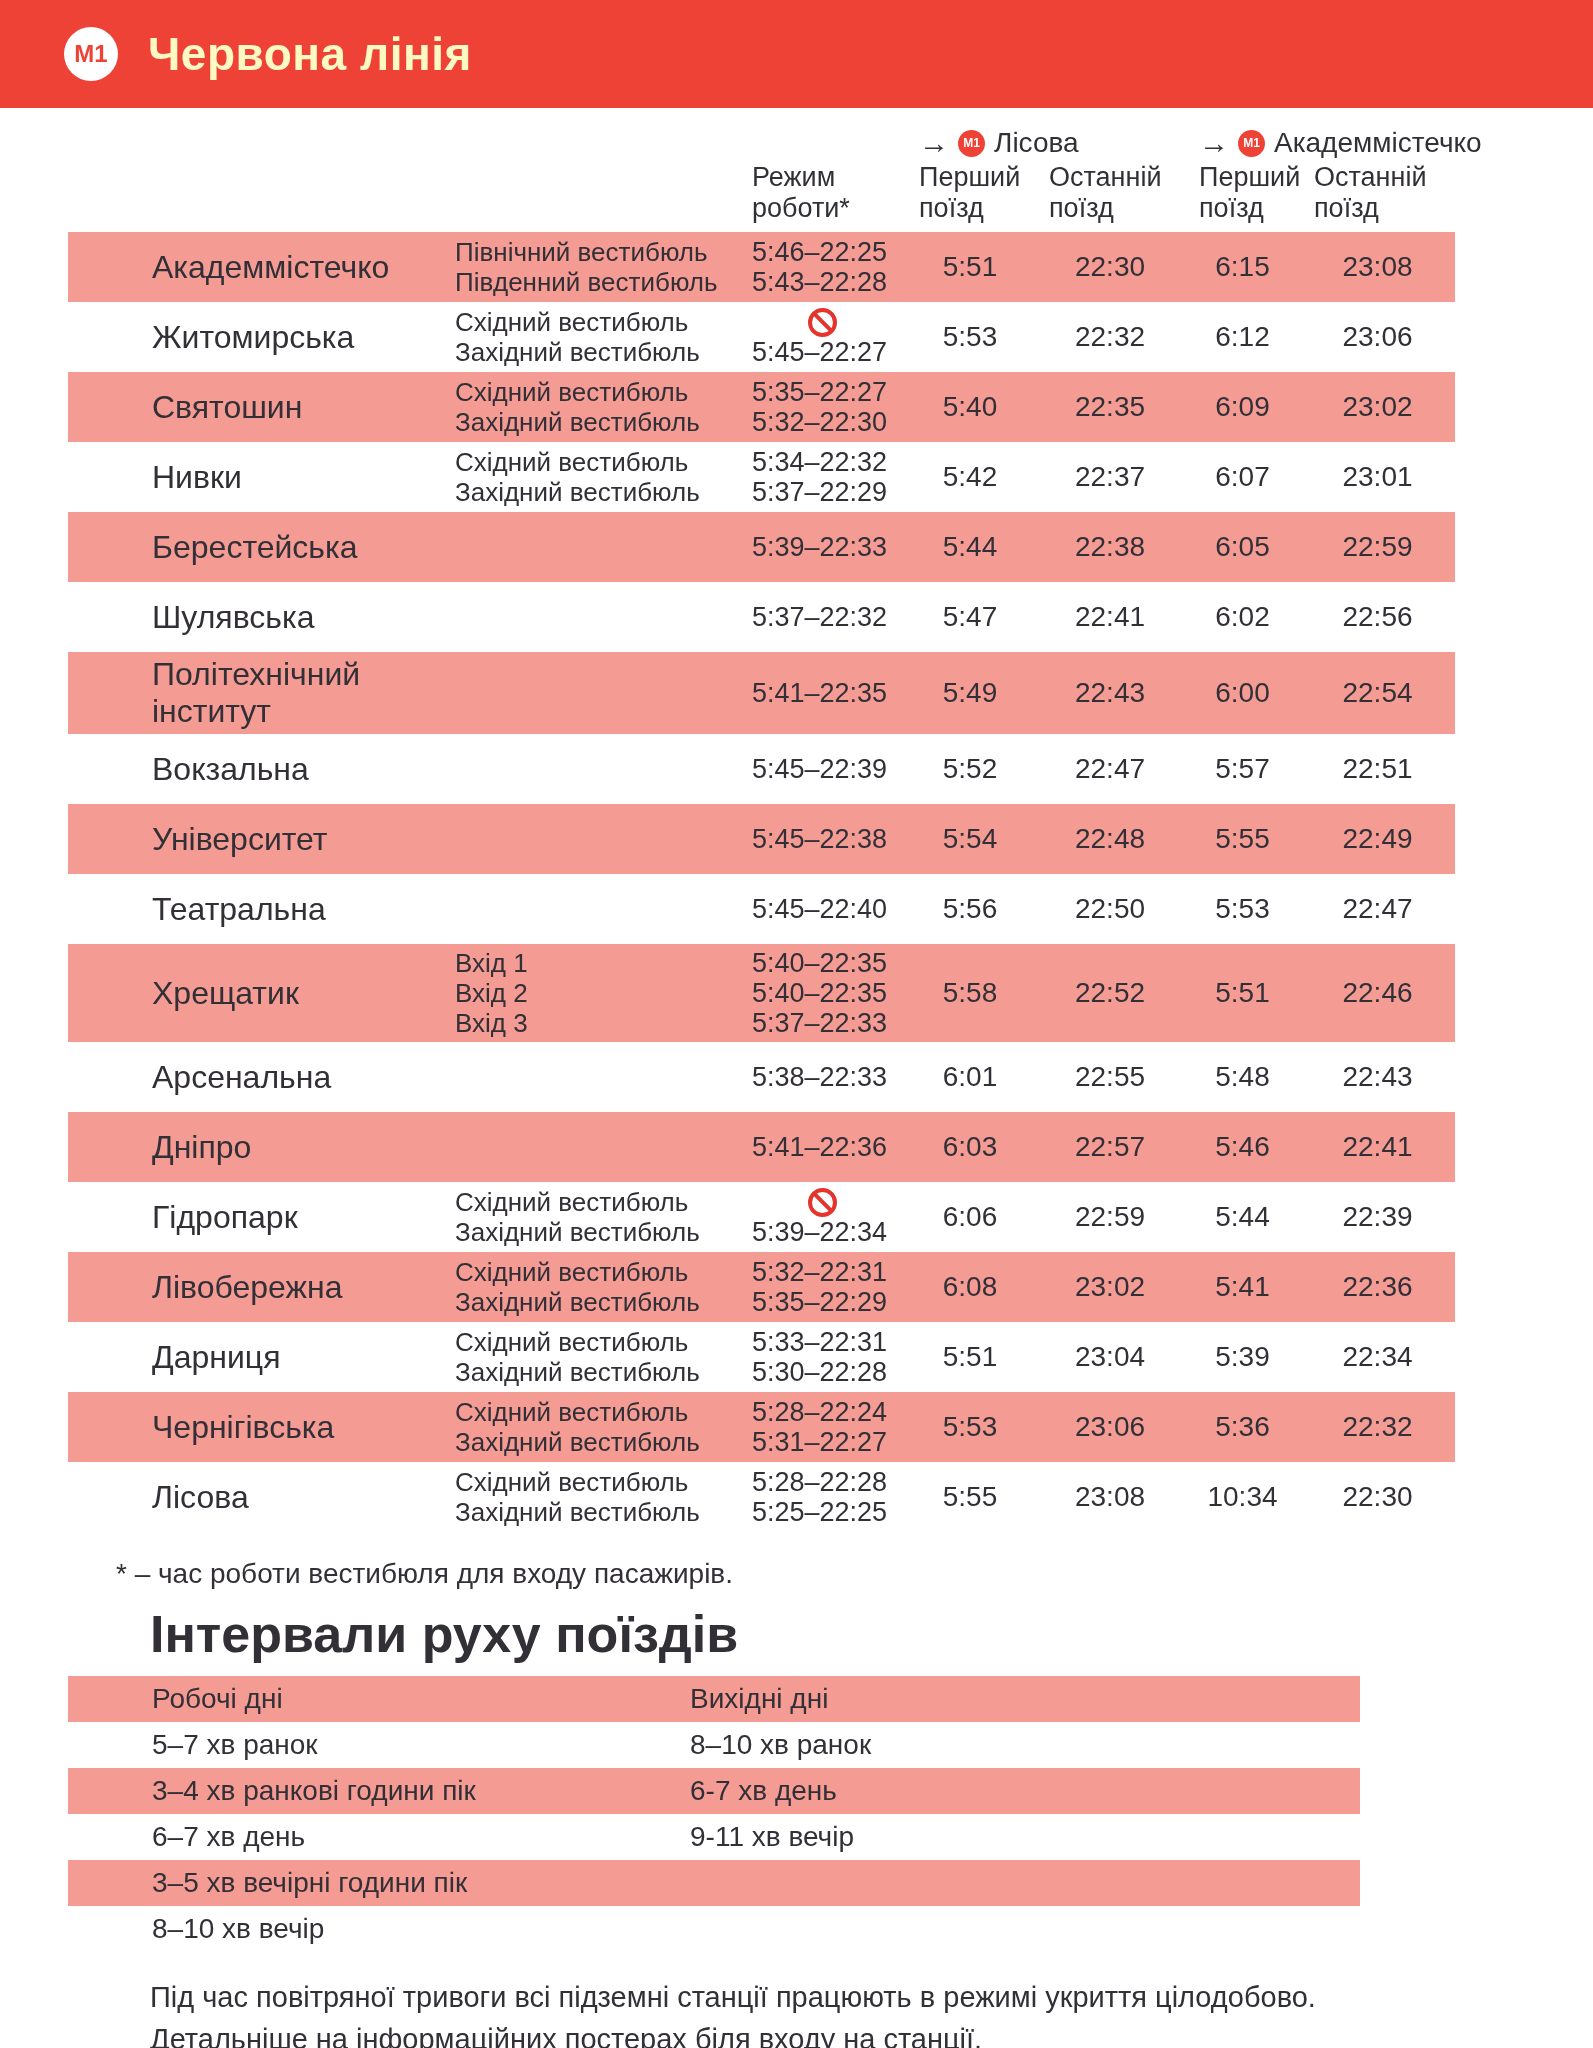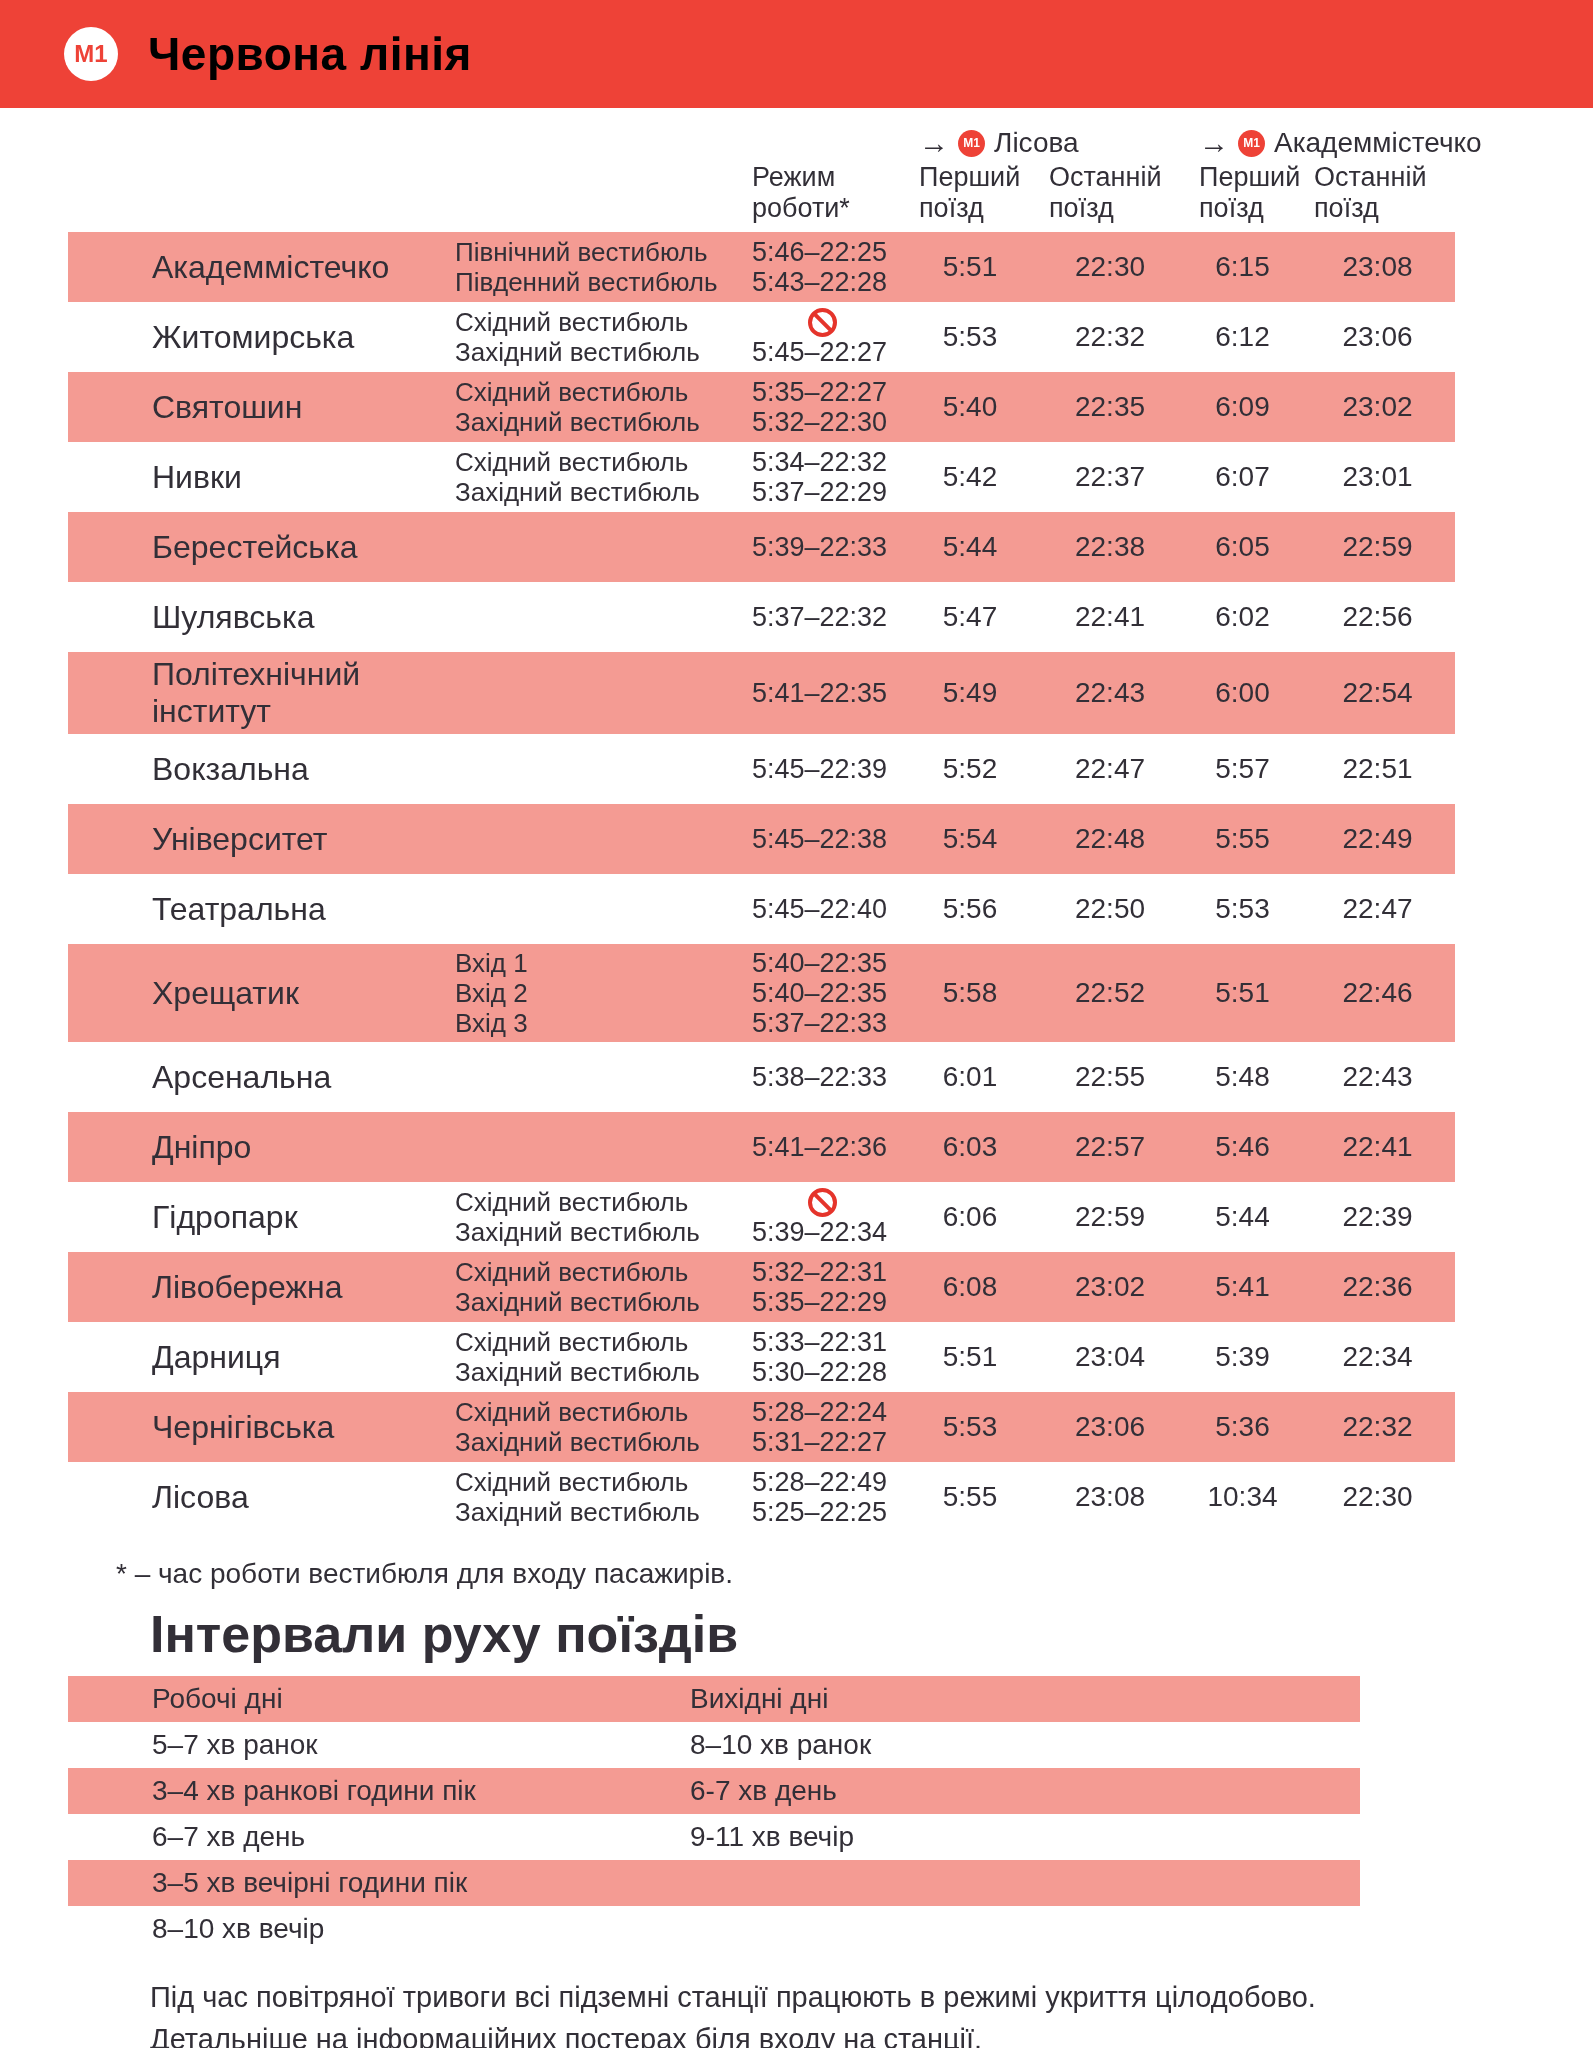--- a/index.html
+++ b/index.html
@@ -10,21 +10,21 @@
     --cols:387px 285px 165px 130px 150px 115px 155px;
   }
   *{margin:0;padding:0;box-sizing:border-box;}
   html,body{width:1593px;height:2048px;background:#ffffff;overflow:hidden;}
   body{font-family:"Liberation Sans","DejaVu Sans",sans-serif;color:var(--ink);}
 
   
   .bar{height:108px;background:var(--red);display:flex;align-items:center;padding-left:64px;}
   .badge-lg{width:54px;height:54px;border-radius:50%;background:#fff;color:var(--red);
     display:flex;align-items:center;justify-content:center;font-weight:bold;font-size:24px;flex:0 0 auto;}
-  .title{color:#000000;font-size:46px;font-weight:bold;margin-left:30px;letter-spacing:.5px;}
+  .title{color:#fef9c3;font-size:46px;font-weight:bold;margin-left:30px;letter-spacing:.5px;}
 
   
   .head-grid{margin-left:68px;width:1387px;display:grid;grid-template-columns:var(--cols);}
   .dir-row{margin-top:18px;height:34px;align-items:center;}
   .dir{display:flex;align-items:center;gap:9px;font-size:28px;padding-left:14px;}
   .dir-lisova{grid-column:4 / span 2;}
   .dir-akadem{grid-column:6 / span 2;}
   .arrow{font-size:30px;font-weight:bold;line-height:1;}
   .badge-sm{width:27px;height:27px;border-radius:50%;background:var(--red);color:#fff;
     display:inline-flex;align-items:center;justify-content:center;font-weight:bold;font-size:12px;flex:0 0 auto;}
@@ -337,21 +337,21 @@
         <div class="cell-time">5:36</div>
         <div class="cell-time">22:32</div>
       </div>
       <div class="station-row">
         <div class="cell-station">Лісова</div>
         <div class="cell-entr">
           <div>Східний вестибюль</div>
           <div>Західний вестибюль</div>
         </div>
         <div class="cell-mode">
-          <div>5:28–22:49</div>
+          <div>5:28–22:28</div>
           <div>5:25–22:25</div>
         </div>
         <div class="cell-time">5:55</div>
         <div class="cell-time">23:08</div>
         <div class="cell-time">10:34</div>
         <div class="cell-time">22:30</div>
       </div>
     </div>
 
   <p class="footnote">* – час роботи вестибюля для входу пасажирів.</p>

